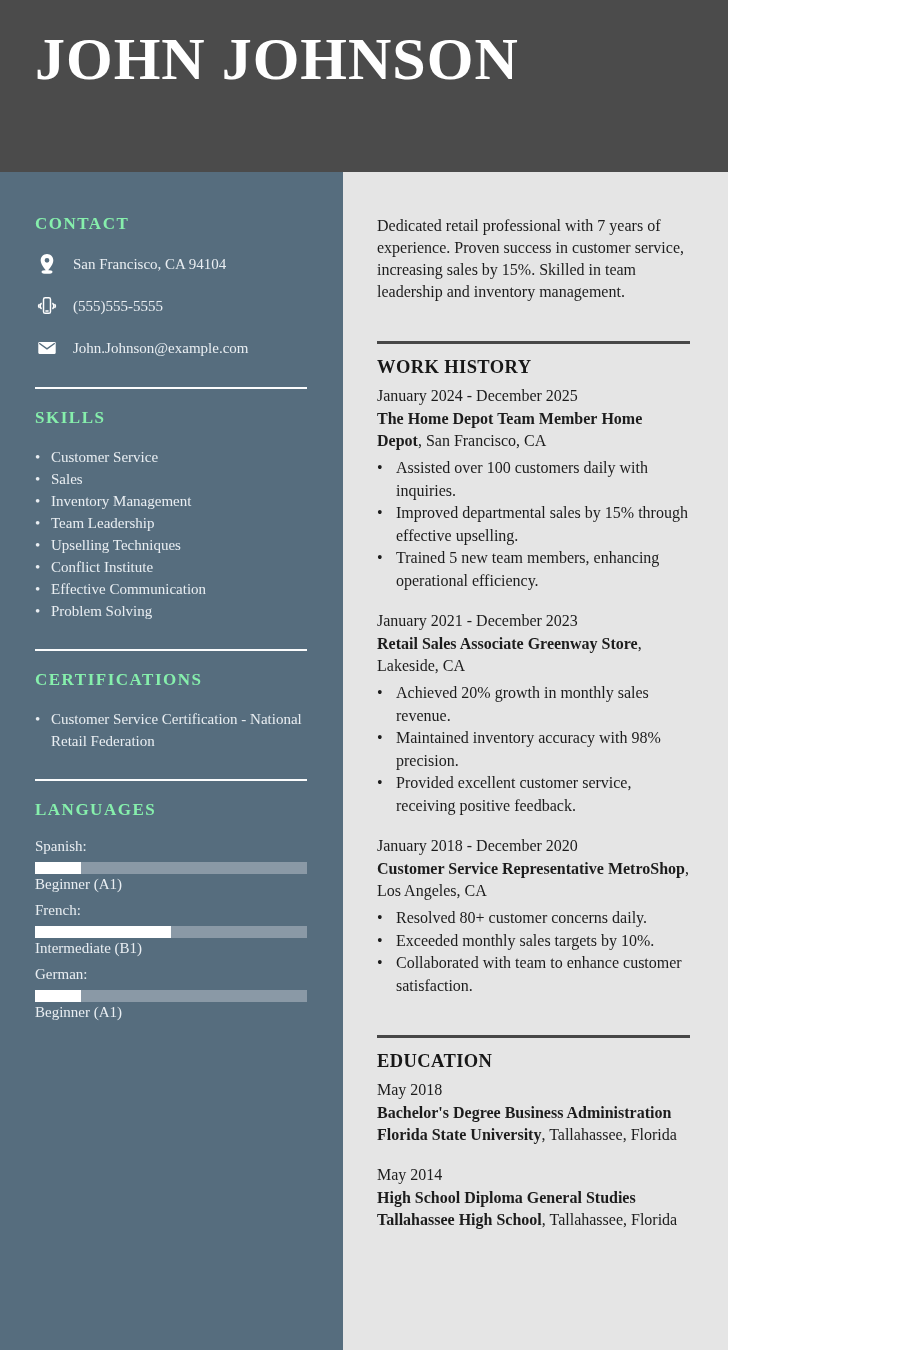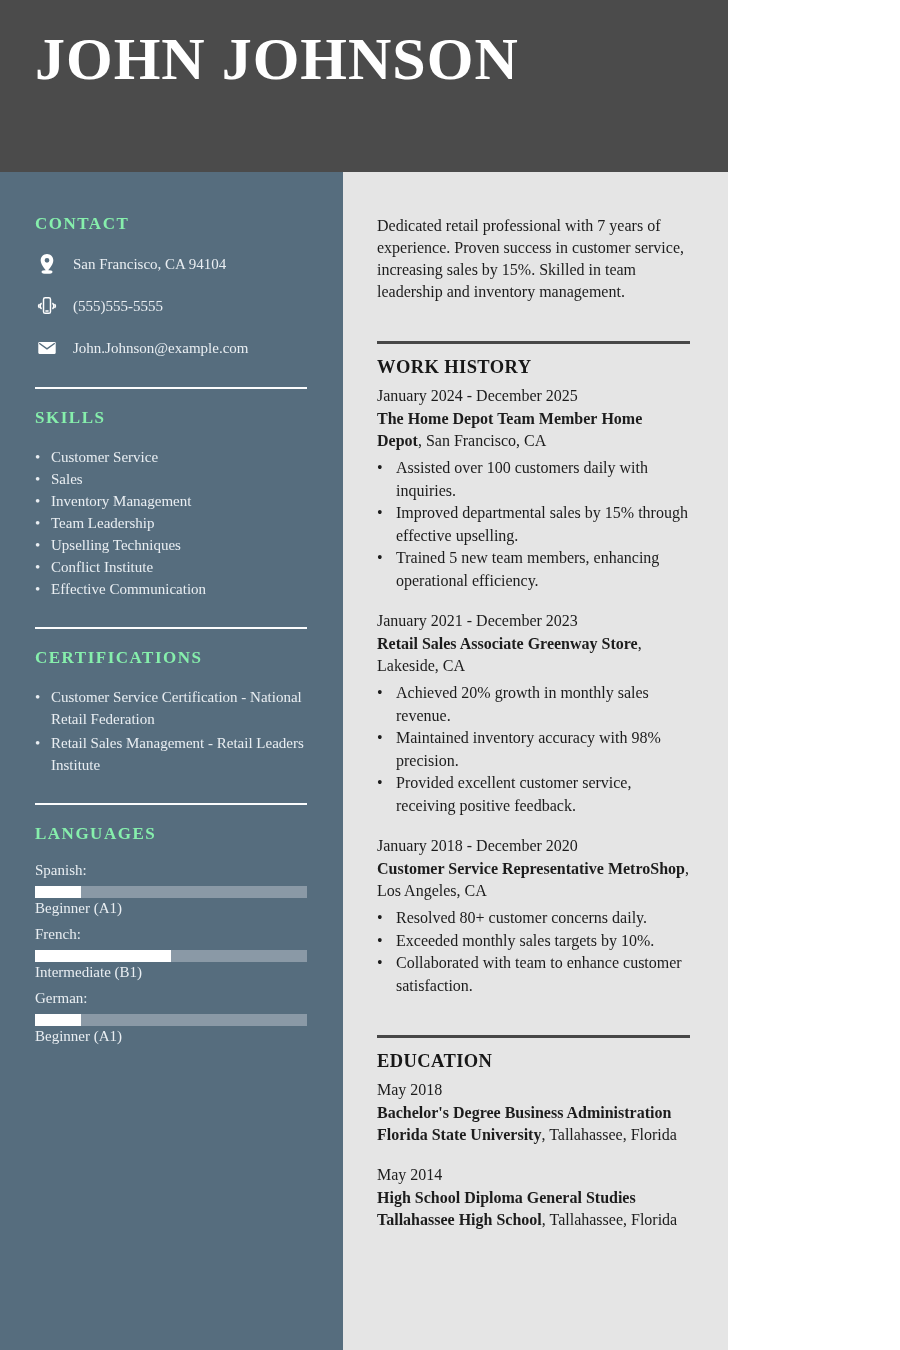--- a/index.html
+++ b/index.html
@@ -119,30 +119,30 @@
       <section>
         <h2 class="side-h">SKILLS</h2>
         <ul class="side-list">
           <li>Customer Service</li>
           <li>Sales</li>
           <li>Inventory Management</li>
           <li>Team Leadership</li>
           <li>Upselling Techniques</li>
           <li>Conflict Institute</li>
           <li>Effective Communication</li>
+          <li>Problem Solving</li>
         </ul>
       </section>
 
       <hr class="sdiv">
 
       <section>
         <h2 class="side-h">CERTIFICATIONS</h2>
         <ul class="side-list cert-list">
           <li>Customer Service Certification - National Retail Federation</li>
-          <li>Retail Sales Management - Retail Leaders Institute</li>
         </ul>
       </section>
 
       <hr class="sdiv">
 
       <section>
         <h2 class="side-h">LANGUAGES</h2>
 
         <div class="lang">
           <div class="lang-name">Spanish:</div>

